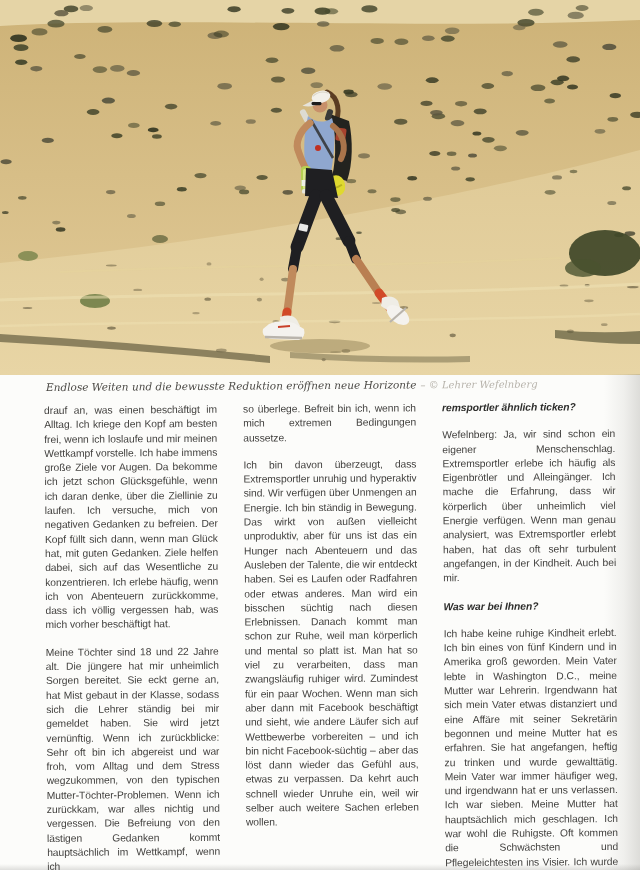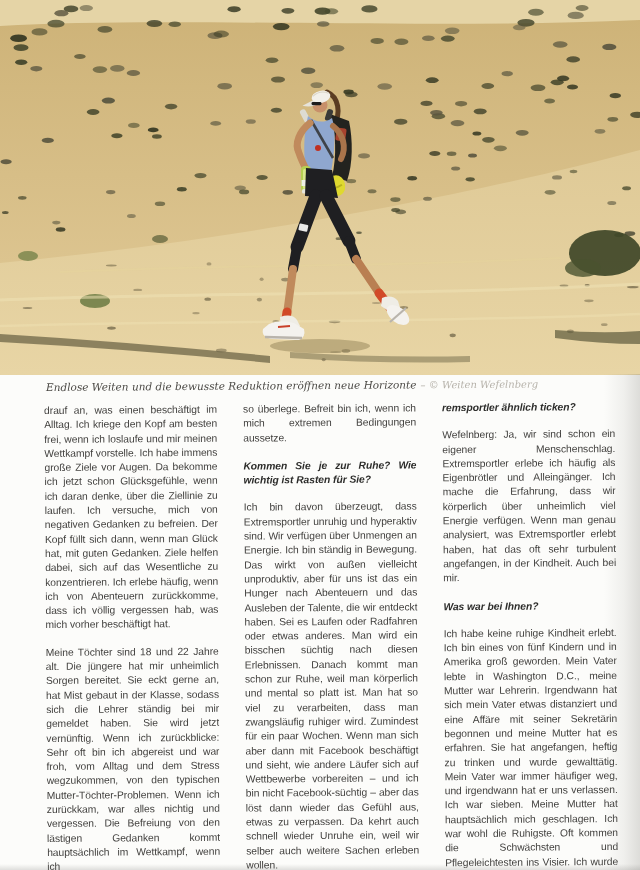--- a/index.html
+++ b/index.html
@@ -291,31 +291,30 @@
     <g>
       <path d="M382,298 Q392,294 398,301 L400,308 L390,312 L381,306 Z" fill="#efede6"></path>
       <ellipse cx="398" cy="315" rx="13" ry="7.5" fill="#f4f2ee" transform="rotate(38 398 315)"></ellipse>
       <path d="M390,322 L406,308" stroke="#b9b4ac" stroke-width="2.2"></path>
     </g>
   </g>
 </svg>
 </div>
 
 <div class="caption">
-  <span>Endlose Weiten und die bewusste Reduktion eröffnen neue Horizonte</span><span class="cap-credit">– © Weiten Wefelnberg</span>
+  <span>Endlose Weiten und die bewusste Reduktion eröffnen neue Horizonte</span><span class="cap-credit">– © Lehrer Wefelnberg</span>
 </div>
 
 <div class="columns">
   <div class="col">
       <p>drauf an, was einen beschäftigt im Alltag. Ich kriege den Kopf am besten frei, wenn ich loslaufe und mir meinen Wettkampf vorstelle. Ich habe immens große Ziele vor Augen. Da bekomme ich jetzt schon Glücksgefühle, wenn ich daran denke, über die Ziellinie zu laufen. Ich versuche, mich von negativen Gedanken zu befreien. Der Kopf füllt sich dann, wenn man Glück hat, mit guten Gedanken. Ziele helfen dabei, sich auf das Wesentliche zu konzentrieren. Ich erlebe häufig, wenn ich von Abenteuern zurückkomme, dass ich völlig vergessen hab, was mich vorher beschäftigt hat.</p>
       <p>Meine Töchter sind 18 und 22 Jahre alt. Die jüngere hat mir unheimlich Sorgen bereitet. Sie eckt gerne an, hat Mist gebaut in der Klasse, sodass sich die Lehrer ständig bei mir gemeldet haben. Sie wird jetzt vernünftig. Wenn ich zurückblicke: Sehr oft bin ich abgereist und war froh, vom Alltag und dem Stress wegzukommen, von den typischen Mutter-Töchter-Problemen. Wenn ich zurückkam, war alles nichtig und vergessen. Die Befreiung von den lästigen Gedanken kommt hauptsächlich im Wettkampf, wenn ich</p>
     </div>
   <div class="col">
       <p>so überlege. Befreit bin ich, wenn ich mich extremen Bedingungen aussetze.</p>
-      <p class="qhead">Kommen Sie je zur Ruhe? Wie wichtig ist Rasten für Sie?</p>
       <p>Ich bin davon überzeugt, dass Extremsportler unruhig und hyperaktiv sind. Wir verfügen über Unmengen an Energie. Ich bin ständig in Bewegung. Das wirkt von außen vielleicht unproduktiv, aber für uns ist das ein Hunger nach Abenteuern und das Ausleben der Talente, die wir entdeckt haben. Sei es Laufen oder Radfahren oder etwas anderes. Man wird ein bisschen süchtig nach diesen Erlebnissen. Danach kommt man schon zur Ruhe, weil man körperlich und mental so platt ist. Man hat so viel zu verarbeiten, dass man zwangsläufig ruhiger wird. Zumindest für ein paar Wochen. Wenn man sich aber dann mit Facebook beschäftigt und sieht, wie andere Läufer sich auf Wettbewerbe vorbereiten – und ich bin nicht Facebook-süchtig – aber das löst dann wieder das Gefühl aus, etwas zu verpassen. Da kehrt auch schnell wieder Unruhe ein, weil wir selber auch weitere Sachen erleben wollen.</p>
     </div>
   <div class="col">
       <p class="qhead">remsportler ähnlich ticken?</p>
       <p>Wefelnberg: Ja, wir sind schon ein eigener Menschenschlag. Extremsportler erlebe ich häufig als Eigenbrötler und Alleingänger. Ich mache die Erfahrung, dass wir körperlich über unheimlich viel Energie verfügen. Wenn man genau analysiert, was Extremsportler erlebt haben, hat das oft sehr turbulent angefangen, in der Kindheit. Auch bei mir.</p>
       <p class="qhead">Was war bei Ihnen?</p>
       <p>Ich habe keine ruhige Kindheit erlebt. Ich bin eines von fünf Kindern und in Amerika groß geworden. Mein Vater lebte in Washington D.C., meine Mutter war Lehrerin. Irgendwann hat sich mein Vater etwas distanziert und eine Affäre mit seiner Sekretärin begonnen und meine Mutter hat es erfahren. Sie hat angefangen, heftig zu trinken und wurde gewalttätig. Mein Vater war immer häufiger weg, und irgendwann hat er uns verlassen. Ich war sieben. Meine Mutter hat hauptsächlich mich geschlagen. Ich war wohl die Ruhigste. Oft kommen die Schwächsten und Pflegeleichtesten ins Visier. Ich wurde schwer misshandelt, körperlich und mental. Warum ich es so gut über-</p>
     </div>
 </div>
 

